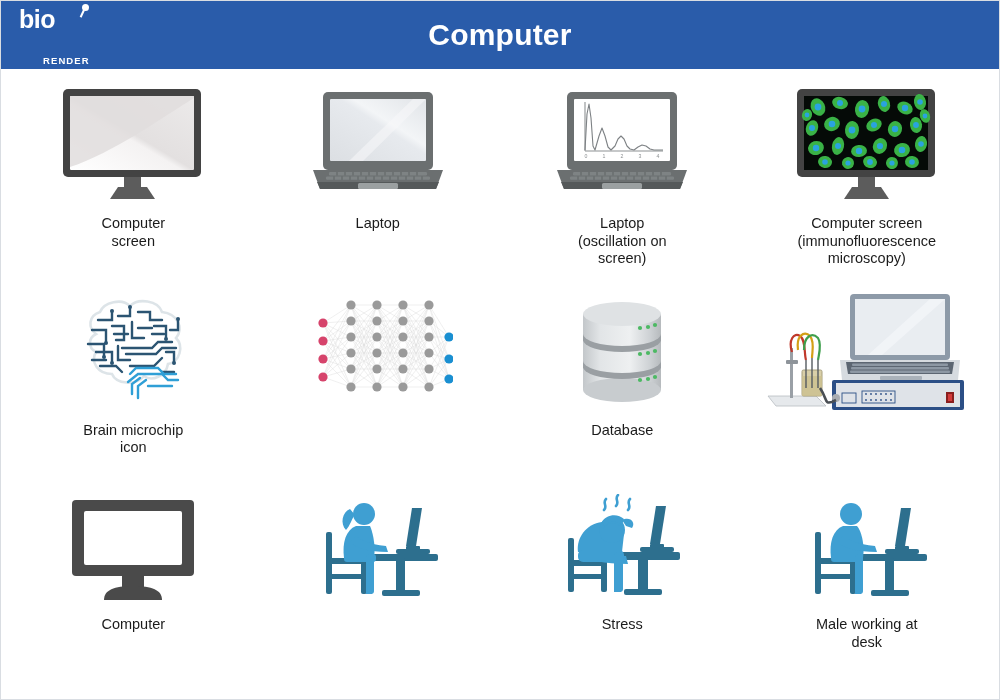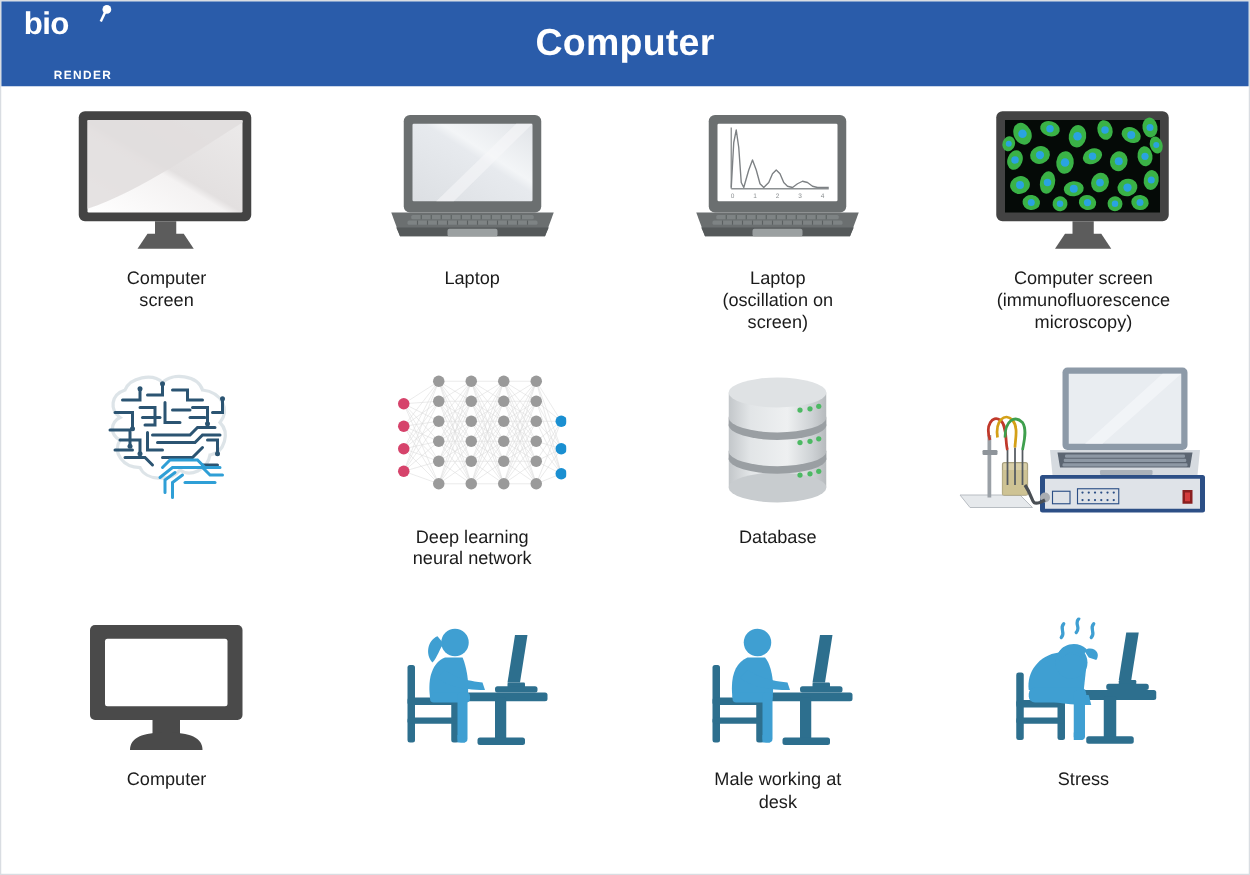--- a/index.html
+++ b/index.html
@@ -371,20 +371,22 @@
               <circle cx="64" cy="17" r="2"></circle>
             <circle cx="40" cy="53" r="2"></circle>
               <circle cx="100" cy="49" r="2"></circle>
             <circle cx="112" cy="29" r="2"></circle>
               <circle cx="38" cy="67" r="2"></circle>
             <circle cx="46" cy="73" r="2"></circle>
               <circle cx="108" cy="73" r="2"></circle>
           </g>
         </svg>
       </div>
+      <div class="caption">Brain microchip
+icon</div>
     </div>
 
     <div class="cell">
       <div class="art">
         <svg width="150" height="118" viewBox="0 0 150 118" id="nn-svg">
           <g id="nn-edges" stroke="#cfcfcf" stroke-width="0.45" opacity="0.75">
               <line x1="20" y1="32" x2="48" y2="14"></line>
               <line x1="20" y1="32" x2="48" y2="30"></line>
               <line x1="20" y1="32" x2="48" y2="46"></line>
               <line x1="20" y1="32" x2="48" y2="62"></line>
@@ -563,22 +565,20 @@
               <circle cx="126" cy="46" r="4.6" fill="#9a9a9a"></circle>
               <circle cx="126" cy="62" r="4.6" fill="#9a9a9a"></circle>
               <circle cx="126" cy="78" r="4.6" fill="#9a9a9a"></circle>
               <circle cx="126" cy="96" r="4.6" fill="#9a9a9a"></circle>
               <circle cx="146" cy="46" r="4.6" fill="#1a8fd1"></circle>
               <circle cx="146" cy="68" r="4.6" fill="#1a8fd1"></circle>
               <circle cx="146" cy="88" r="4.6" fill="#1a8fd1"></circle>
             </g>
         </svg>
       </div>
-      <div class="caption">Deep learning
-neural network</div>
     </div>
 
     <div class="cell">
       <div class="art">
         <svg width="110" height="124" viewBox="0 0 110 124">
           <defs>
             <linearGradient id="dbg" x1="0" y1="0" x2="1" y2="0">
               <stop offset="0%" stop-color="#c3c7ca"></stop>
               <stop offset="22%" stop-color="#e2e5e7"></stop>
               <stop offset="60%" stop-color="#eef0f1"></stop>
@@ -714,53 +714,20 @@
             <rect x="32" y="58" width="32" height="8" rx="3"></rect>
             <rect x="54" y="58" width="8" height="40" rx="3"></rect>
             <rect x="54" y="92" width="6" height="6"></rect>
           </g>
         </svg>
       </div>
     </div>
 
     <div class="cell r3">
       <div class="art">
-        <svg width="132" height="108" viewBox="0 0 132 108">
-          <g fill="#2d6f8e">
-            <rect x="14" y="36" width="6" height="62" rx="2"></rect>
-            <rect x="14" y="62" width="40" height="6" rx="2"></rect>
-            <rect x="49" y="62" width="6" height="36" rx="2"></rect>
-            <rect x="14" y="78" width="40" height="5" rx="2"></rect>
-          </g>
-          <g fill="#2d6f8e">
-            <rect x="56" y="58" width="70" height="7" rx="2"></rect>
-            <rect x="84" y="62" width="9" height="36" rx="2"></rect>
-            <rect x="70" y="94" width="38" height="6" rx="2"></rect>
-          </g>
-          <g fill="#2d6f8e">
-            <path d="M100 12 L110 12 L104 50 L94 50 Z"></path>
-            <rect x="94" y="50" width="14" height="4" rx="1"></rect>
-            <rect x="84" y="53" width="34" height="5" rx="2"></rect>
-          </g>
-          <g fill="#3f9fd2">
-            <circle cx="50" cy="18" r="11"></circle>
-            <path d="M42 30 C32 34 28 46 30 62 L62 62 C64 48 60 34 56 30 Z"></path>
-            <path d="M42 40 C48 44 56 48 74 50 L76 56 C56 56 42 52 36 46 Z"></path>
-            <rect x="30" y="58" width="32" height="8" rx="3"></rect>
-            <rect x="54" y="58" width="8" height="40" rx="3"></rect>
-            <rect x="54" y="92" width="6" height="6"></rect>
-          </g>
-        </svg>
-      </div>
-      <div class="caption">Male working at
-desk</div>
-    </div>
-
-    <div class="cell r3">
-      <div class="art">
         <svg width="132" height="112" viewBox="0 0 132 112">
 
           <g fill="#2d6f8e">
             <rect x="12" y="44" width="6" height="54" rx="2"></rect>
             <rect x="12" y="66" width="38" height="6" rx="2"></rect>
             <rect x="45" y="66" width="6" height="32" rx="2"></rect>
             <rect x="12" y="80" width="38" height="5" rx="2"></rect>
           </g>
 
           <g fill="#2d6f8e">
@@ -792,14 +759,47 @@
             <rect x="58" y="58" width="9" height="40" rx="3"></rect>
             <rect x="58" y="92" width="7" height="6"></rect>
           </g>
 
           <path d="M46 28 C50 20 62 19 68 25 L66 31 C60 26 52 27 49 33 Z" fill="#3f9fd2"></path>
         </svg>
       </div>
       <div class="caption">Stress</div>
     </div>
 
+    <div class="cell r3">
+      <div class="art">
+        <svg width="132" height="108" viewBox="0 0 132 108">
+          <g fill="#2d6f8e">
+            <rect x="14" y="36" width="6" height="62" rx="2"></rect>
+            <rect x="14" y="62" width="40" height="6" rx="2"></rect>
+            <rect x="49" y="62" width="6" height="36" rx="2"></rect>
+            <rect x="14" y="78" width="40" height="5" rx="2"></rect>
+          </g>
+          <g fill="#2d6f8e">
+            <rect x="56" y="58" width="70" height="7" rx="2"></rect>
+            <rect x="84" y="62" width="9" height="36" rx="2"></rect>
+            <rect x="70" y="94" width="38" height="6" rx="2"></rect>
+          </g>
+          <g fill="#2d6f8e">
+            <path d="M100 12 L110 12 L104 50 L94 50 Z"></path>
+            <rect x="94" y="50" width="14" height="4" rx="1"></rect>
+            <rect x="84" y="53" width="34" height="5" rx="2"></rect>
+          </g>
+          <g fill="#3f9fd2">
+            <circle cx="50" cy="18" r="11"></circle>
+            <path d="M42 30 C32 34 28 46 30 62 L62 62 C64 48 60 34 56 30 Z"></path>
+            <path d="M42 40 C48 44 56 48 74 50 L76 56 C56 56 42 52 36 46 Z"></path>
+            <rect x="30" y="58" width="32" height="8" rx="3"></rect>
+            <rect x="54" y="58" width="8" height="40" rx="3"></rect>
+            <rect x="54" y="92" width="6" height="6"></rect>
+          </g>
+        </svg>
+      </div>
+      <div class="caption">Male working at
+desk</div>
+    </div>
+
   </div>
 </div>
 
 </body></html>

